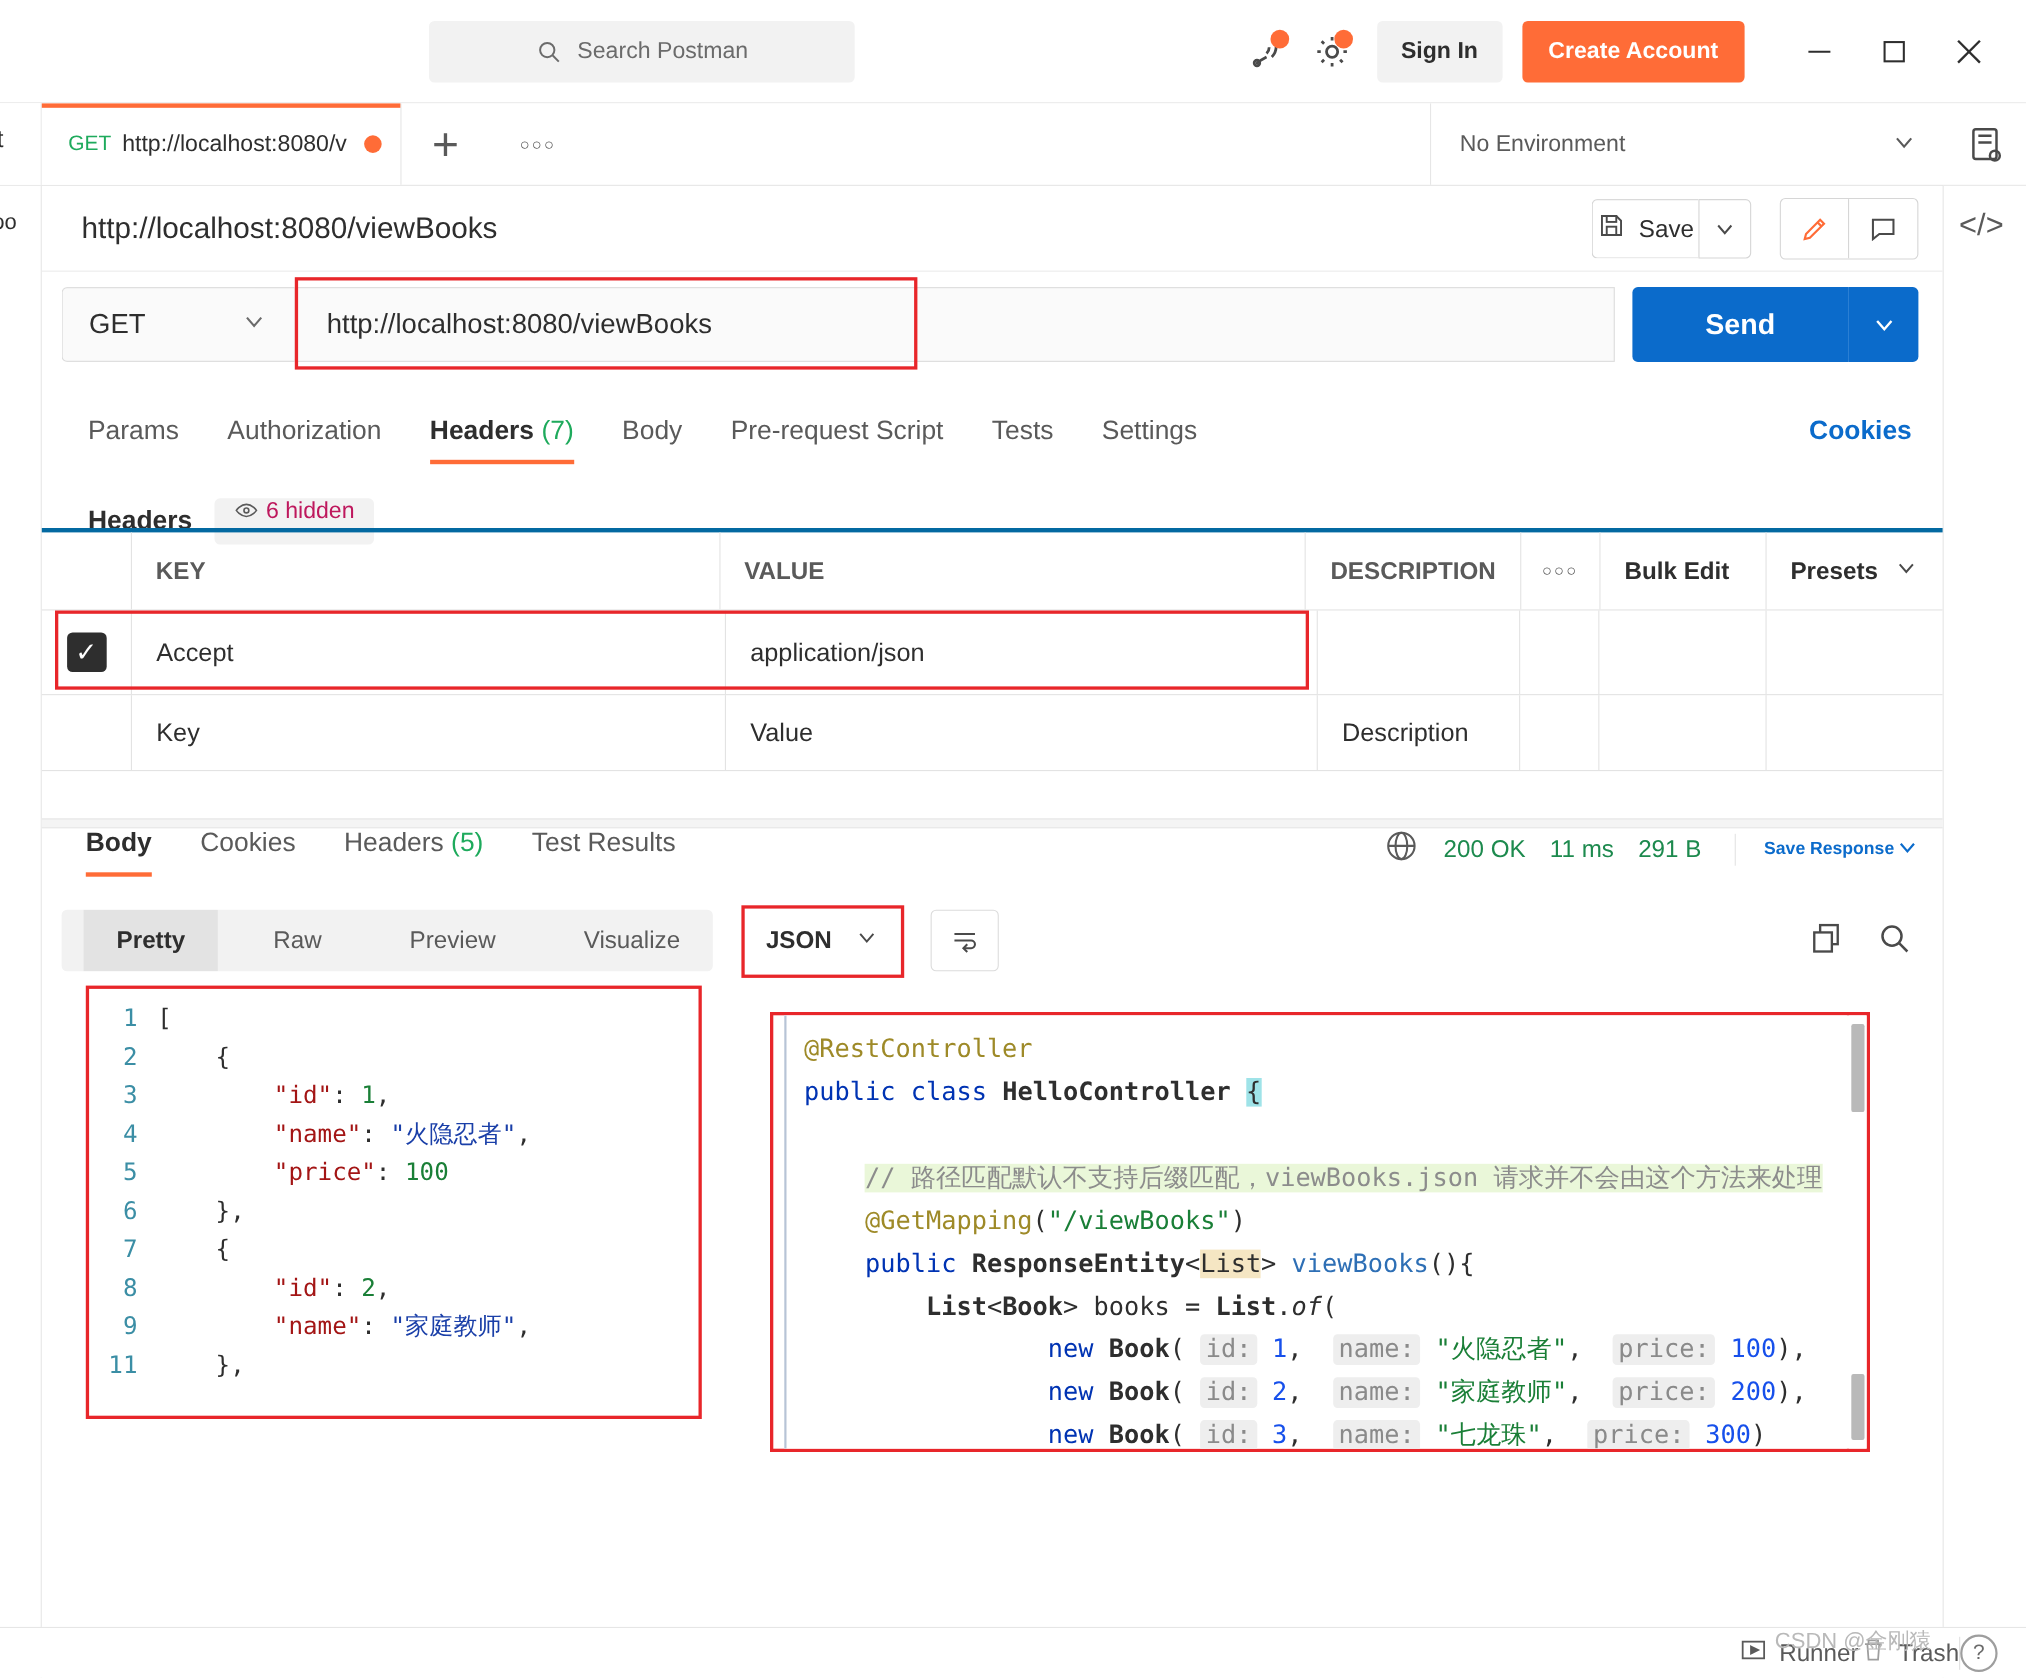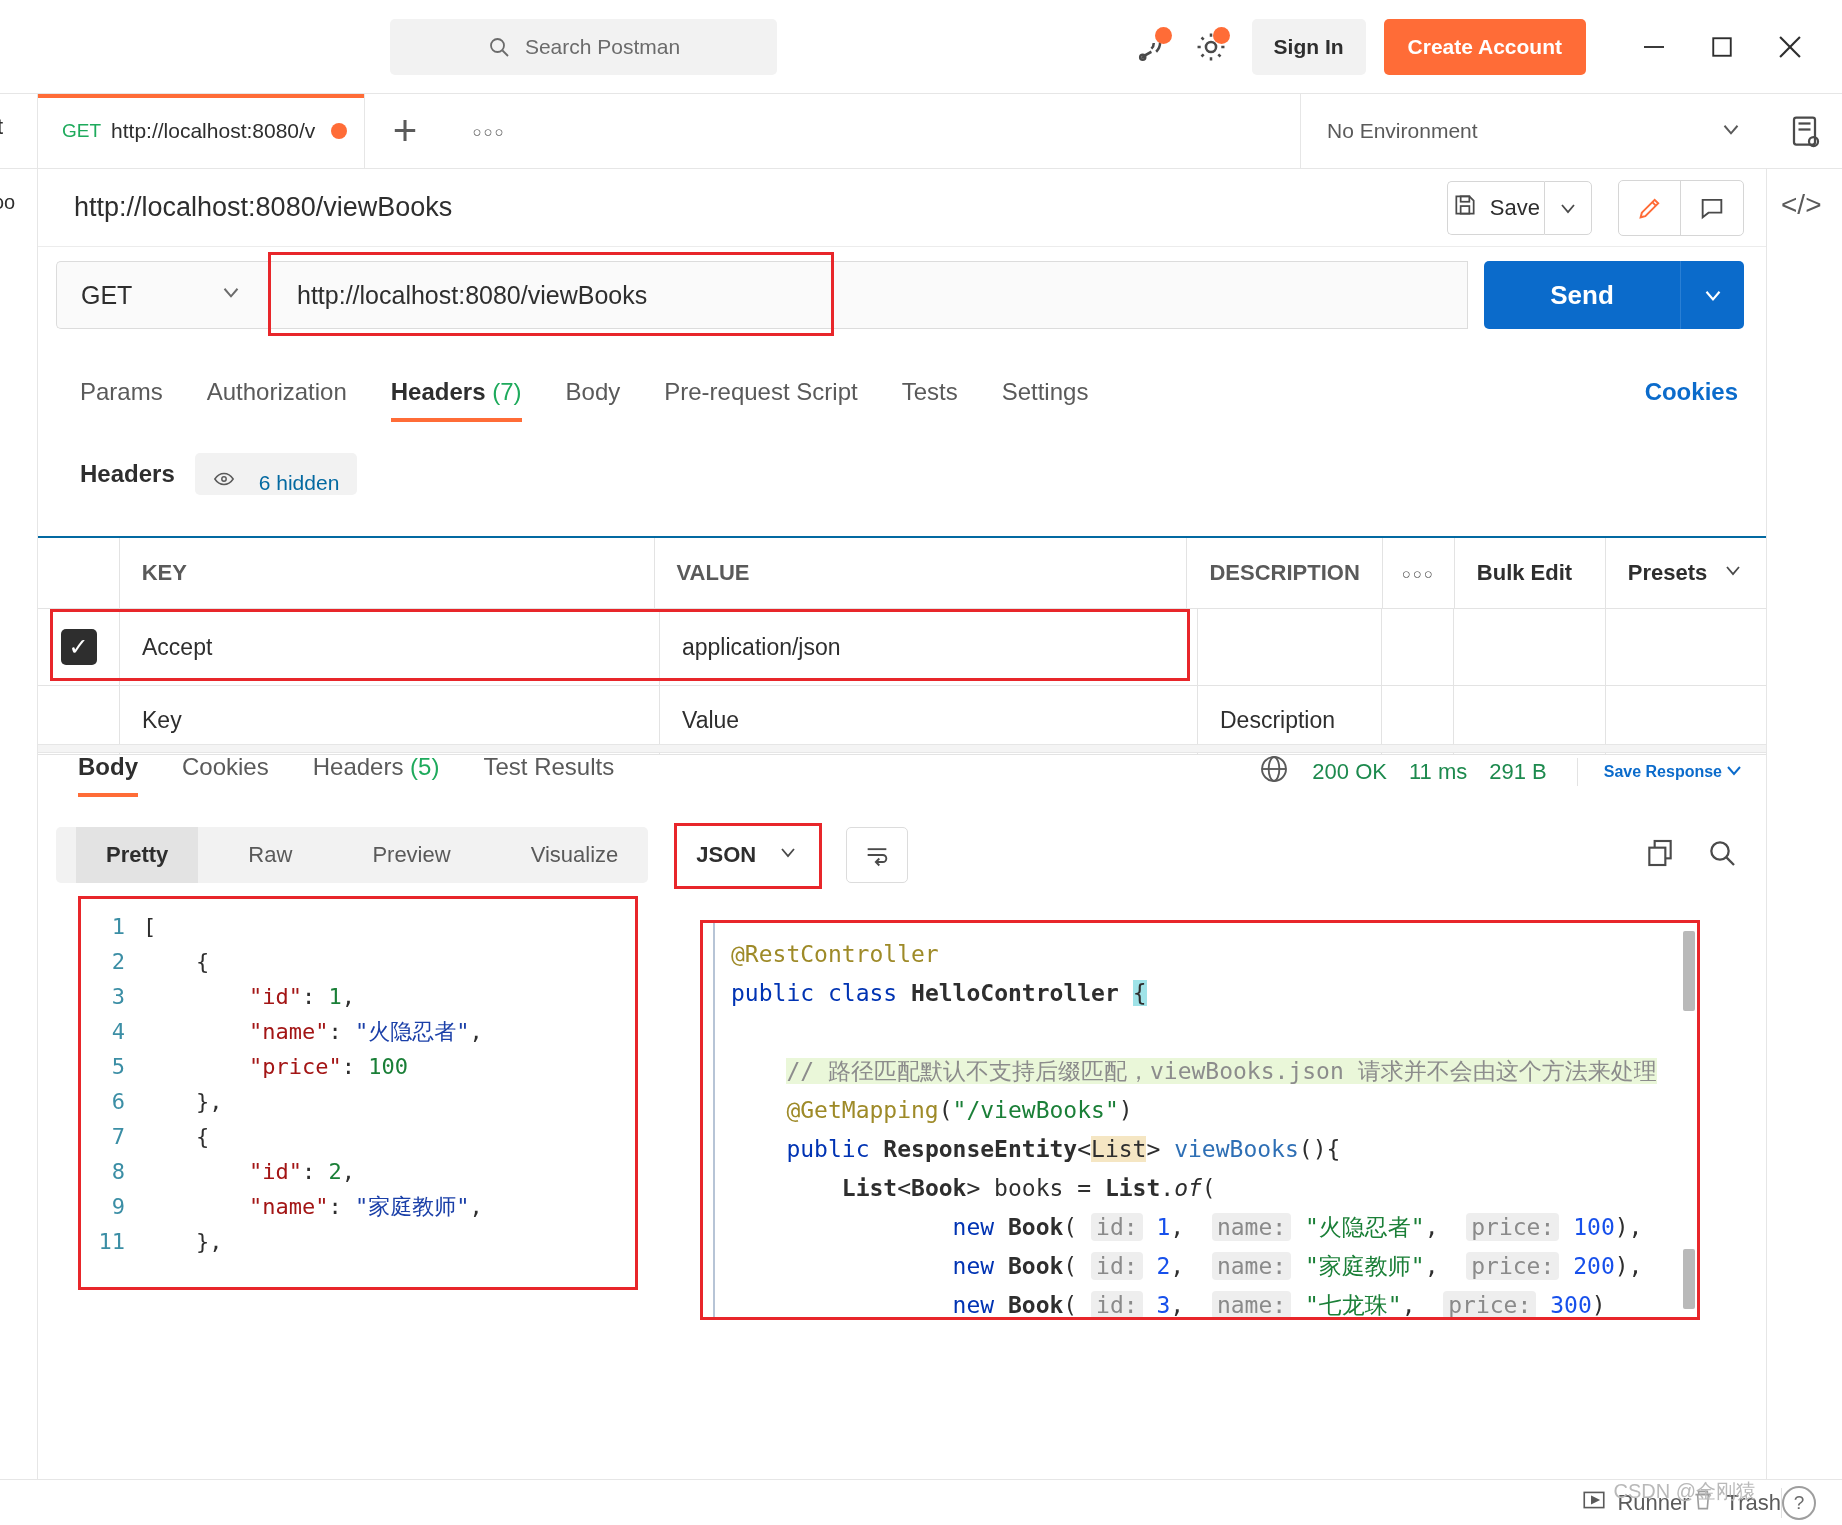--- a/index.html
+++ b/index.html
@@ -125,24 +125,24 @@
   }
   .rt { position:relative; font-size:24px; color:#5a5a5a; padding:0 22px 16px 22px; }
   .rt.active { color:#2e2e2e; font-weight:bold; }
   .rt.active::after { content:""; position:absolute; left:22px; right:22px; bottom:0; height:4px; background:#ff6c37;}
   .rt .count { color:#1eaa5c; font-weight:normal; }
   .cookies-link { margin-left:auto; color:#0b6bcb; font-size:24px; font-weight:bold; padding-right:28px;}
 
   
   .hdr-sub { position:absolute; left:38px; top:446px; width:1728px; height:56px; display:flex; align-items:center; padding-left:42px; gap:20px;}
   .hdr-label { font-size:24px; font-weight:bold; color:#2e2e2e; }
-  .hidden-pill { background:#f2f2f2; border-radius:5px; height:42px; display:flex; align-items:flex-end; gap:24px; padding:0 18px; font-size:21px; color:#0369a1;}
-
-  
-  .tbl { position:absolute; left:38px; top:536px; width:1728px; border-top:2px solid #0369a1; }
+  .hidden-pill { background:#f2f2f2; border-radius:5px; height:42px; display:flex; align-items:flex-start; gap:7px; padding:0 18px; font-size:21px; color:#be185d;}
+
+  
+  .tbl { position:absolute; left:38px; top:480px; width:1728px; border-top:4px solid #0369a1; }
   .trow { display:flex; border-bottom:1px solid #e3e3e3; position:relative; }
   .thead .tc { font-size:22px; font-weight:bold; color:#5a5a5a; }
   .tc { padding:20px 22px; border-right:1px solid #e3e3e3; display:flex; align-items:center; min-height:62px;}
   .tc.c-check { width:82px; justify-content:center; }
   .tc.c-key { width:540px; }
   .tc.c-val { width:538px; }
   .tc.c-desc { flex:1; }
   .tc.c-dots { width:72px; justify-content:center; color:#5a5a5a; letter-spacing:2px; font-size:15px;}
   .tc.c-bulk { width:152px; font-size:22px; font-weight:bold; color:#2e2e2e; }
   .tc.c-preset { width:auto; min-width:160px; font-size:22px; font-weight:bold; color:#2e2e2e; gap:14px; border-right:none;}

